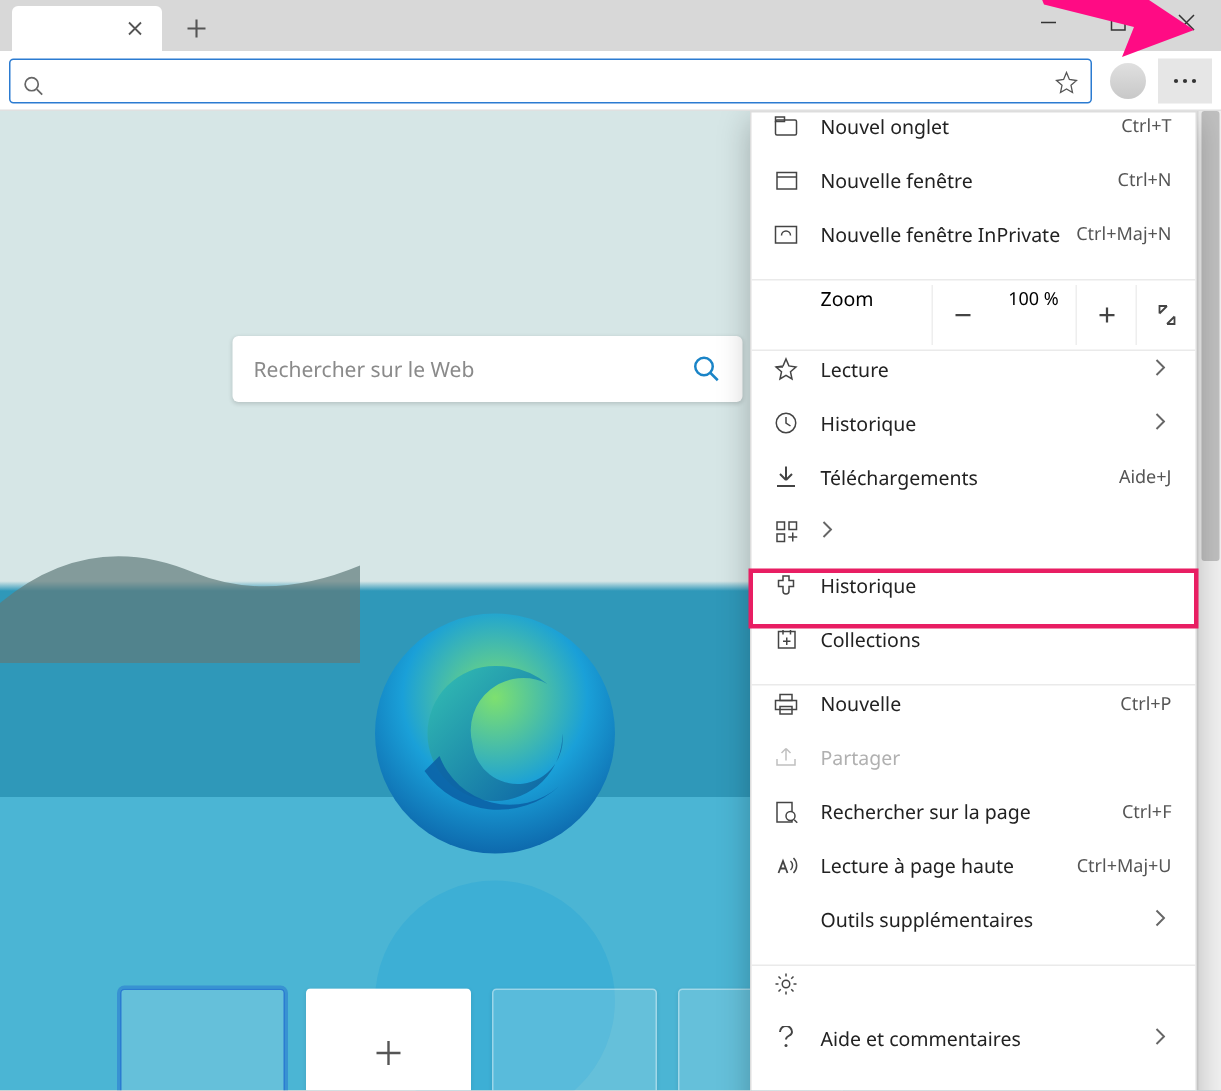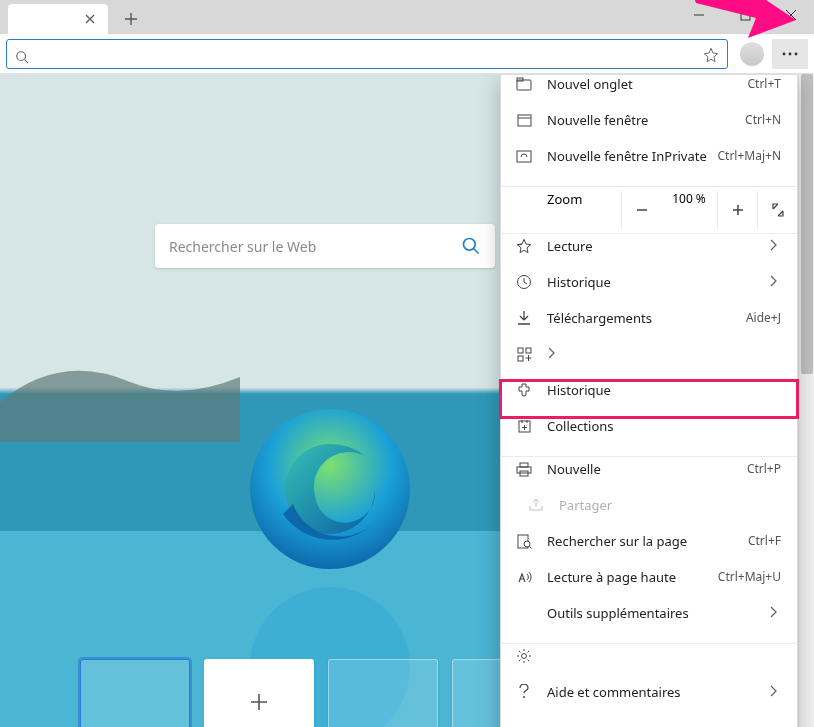--- a/index.html
+++ b/index.html
@@ -48,21 +48,21 @@
   .vscrollbar .thumb { position:absolute; left:2px; width:12px; top:0; height:300px; background:#c0c0c0; border-radius:2px;}
 
   
   .menu { position:absolute; right:16px; top:0; width:298px; background:#fff; box-shadow:0 6px 20px rgba(0,0,0,.25); border:1px solid #ddd; z-index:10; }
   .menu .row { display:flex; height:36px; padding:0 16px 0 14px; font-size:13px; color:#222; }
   .menu .row .ico { width:18px; height:18px; margin-right:14px; color:#444; flex-shrink:0; display:flex; align-items:center; justify-content:center;}
   .menu .row .label { flex:1; }
   .menu .row .shortcut { font-size:12px; color:#555; }
   .menu .row .chev { width:12px; height:12px; color:#666; }
   .menu .sep { height:1px; background:#eaeaea; margin:3px 0; }
-  .menu .row.disabled { color:#b0b0b0;margin-left:12px; }
+  .menu .row.disabled { color:#b0b0b0; }
   .menu .row.disabled .ico { color:#c0c0c0; }
   .menu .row.highlight { outline:3px solid #e81e63; outline-offset:-1px; }
   .menu .zoomrow { display:flex; align-items:flex-start; height:40px; }
   .menu .zoomrow .zlabel { flex:1; padding-left:46px; font-size:13px; }
   .menu .zoomrow .zbtn { width:40px; height:40px; display:flex; align-items:center; justify-content:center; border-left:1px solid #eee; color:#444;}
   .menu .zoomrow .zpct { width:56px; text-align:center; font-size:12px; }
   .menu .zoomrow .zfull { width:40px; height:40px; display:flex; align-items:center; justify-content:center; border-left:1px solid #eee; color:#444; }
 
   
   .arrow { position:absolute; right:18px; top:-32px; width:110px; height:70px; z-index:20; pointer-events:none; }

